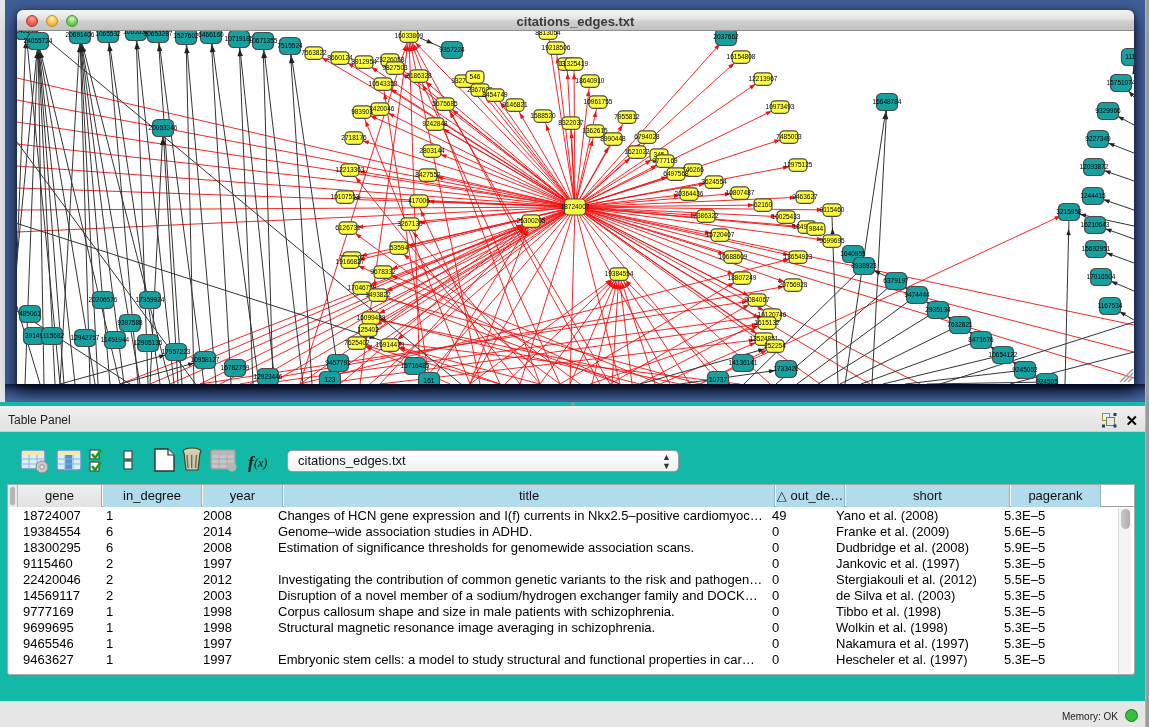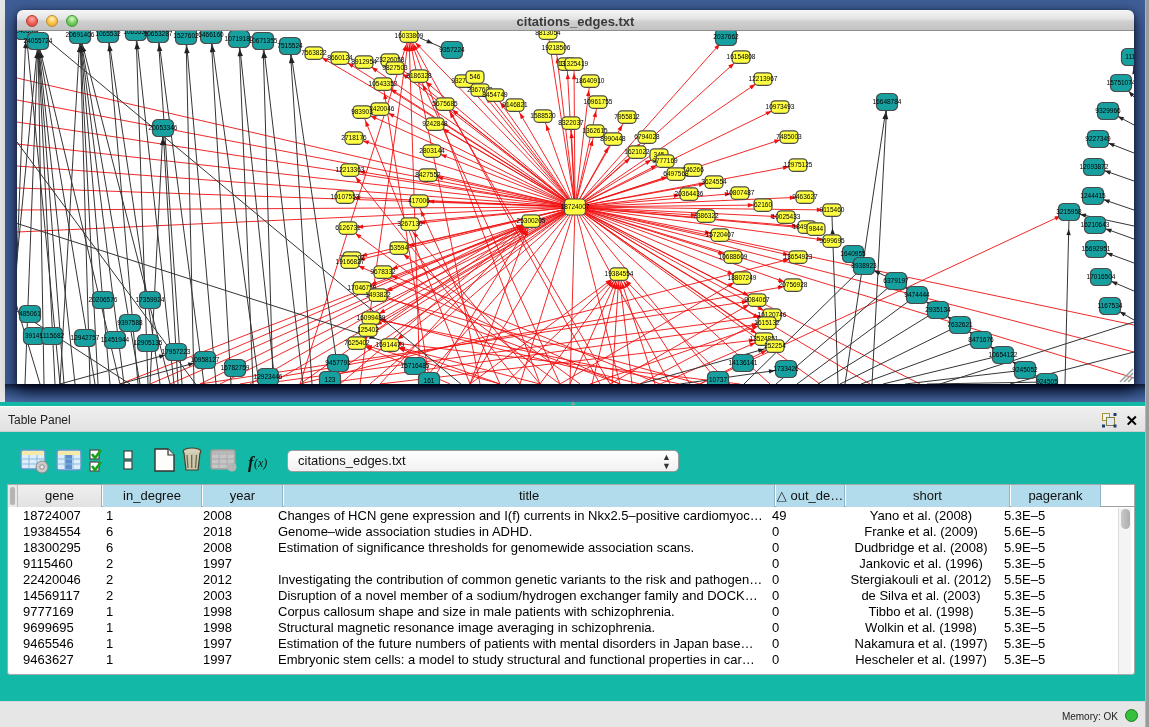--- a/index.html
+++ b/index.html
@@ -27,21 +27,21 @@
 .lbar{position:absolute;left:0;top:0;width:10px;height:22px;background:#e8e8e8;border-right:1px solid #bbb}
 .lbar:before{content:"";position:absolute;left:2px;top:2px;width:5px;height:18px;background:#b5b5b5;border-radius:3px}
 .tbody{position:absolute;left:0;top:23px;width:100%;height:168px;font-size:13px;color:#000}
 .tr{position:absolute;left:0;width:100%;height:16px;line-height:16px;white-space:nowrap}
 .c{position:absolute;top:0;height:16px;overflow:hidden}
 .c0{left:15px;width:82px}
 .c1{left:98px;width:92px}
 .c2{left:195px;width:78px}
 .c3{left:270px;width:488px}
 .c4{left:764px;width:66px}
-.c5{left:828px;width:170px;text-align:center}
+.c5{left:828px;width:170px;text-align:left}
 .c6{left:996px;width:92px}
 .vsb{position:absolute;right:3px;top:23px;width:13px;height:167px;background:#f4f4f4;border-left:1px solid #ddd}
 .vsb .th2{position:absolute;left:2px;top:1px;width:9px;height:20px;background:linear-gradient(90deg,#c9c9c9,#adadad);border-radius:5px}
 .tabs{position:absolute;left:428px;top:275px;height:18px;border:1px solid #9b9b9b;border-radius:4px;overflow:hidden;background:#fdfdfd;box-shadow:0 1px 0 rgba(255,255,255,.7)}
 .tab{float:left;height:18px;line-height:17px;font-size:13px;color:#111;padding:0 14px}
 .tab.on{background:linear-gradient(180deg,#7d7d7d,#696969);color:#f2f2f2}
 .tab.sep{border-left:1px solid #bdbdbd}
 .statline{position:absolute;left:0;top:299px;width:100%;border-top:1px solid #d8d8d8;height:26px;background:#e6e6e6}
 .mem{position:absolute;right:31px;top:9px;font-size:10px;color:#222}
 .dot{position:absolute;right:11px;top:7px;width:13px;height:13px;border-radius:50%;background:#35c03c;border:1.5px solid #1f7a26}
@@ -852,41 +852,41 @@
           <div class="c c1">1</div>
           <div class="c c2">2008</div>
           <div class="c c3">Changes of HCN gene expression and I(f) currents in Nkx2.5–positive cardiomyoc…</div>
           <div class="c c4">49</div>
           <div class="c c5">Yano et al. (2008)</div>
           <div class="c c6">5.3E–5</div>
         </div>
 <div class="tr" style="top:16px">
           <div class="c c0">19384554</div>
           <div class="c c1">6</div>
-          <div class="c c2">2018</div>
+          <div class="c c2">2014</div>
           <div class="c c3">Genome–wide association studies in ADHD.</div>
           <div class="c c4">0</div>
           <div class="c c5">Franke et al. (2009)</div>
           <div class="c c6">5.6E–5</div>
         </div>
 <div class="tr" style="top:32px">
           <div class="c c0">18300295</div>
           <div class="c c1">6</div>
           <div class="c c2">2008</div>
           <div class="c c3">Estimation of significance thresholds for genomewide association scans.</div>
           <div class="c c4">0</div>
           <div class="c c5">Dudbridge et al. (2008)</div>
           <div class="c c6">5.9E–5</div>
         </div>
 <div class="tr" style="top:48px">
           <div class="c c0">9115460</div>
           <div class="c c1">2</div>
           <div class="c c2">1997</div>
           <div class="c c4">0</div>
-          <div class="c c5">Jankovic et al. (1996)</div>
+          <div class="c c5">Jankovic et al. (1997)</div>
           <div class="c c6">5.3E–5</div>
         </div>
 <div class="tr" style="top:64px">
           <div class="c c0">22420046</div>
           <div class="c c1">2</div>
           <div class="c c2">2012</div>
           <div class="c c3">Investigating the contribution of common genetic variants to the risk and pathogen…</div>
           <div class="c c4">0</div>
           <div class="c c5">Stergiakouli et al. (2012)</div>
           <div class="c c6">5.5E–5</div>
@@ -915,21 +915,20 @@
           <div class="c c2">1998</div>
           <div class="c c3">Structural magnetic resonance image averaging in schizophrenia.</div>
           <div class="c c4">0</div>
           <div class="c c5">Wolkin et al. (1998)</div>
           <div class="c c6">5.3E–5</div>
         </div>
 <div class="tr" style="top:128px">
           <div class="c c0">9465546</div>
           <div class="c c1">1</div>
           <div class="c c2">1997</div>
-          <div class="c c3">Estimation of the future numbers of patients with mental disorders in Japan base…</div>
           <div class="c c4">0</div>
           <div class="c c5">Nakamura et al. (1997)</div>
           <div class="c c6">5.3E–5</div>
         </div>
 <div class="tr" style="top:144px">
           <div class="c c0">9463627</div>
           <div class="c c1">1</div>
           <div class="c c2">1997</div>
           <div class="c c3">Embryonic stem cells: a model to study structural and functional properties in car…</div>
           <div class="c c4">0</div>

